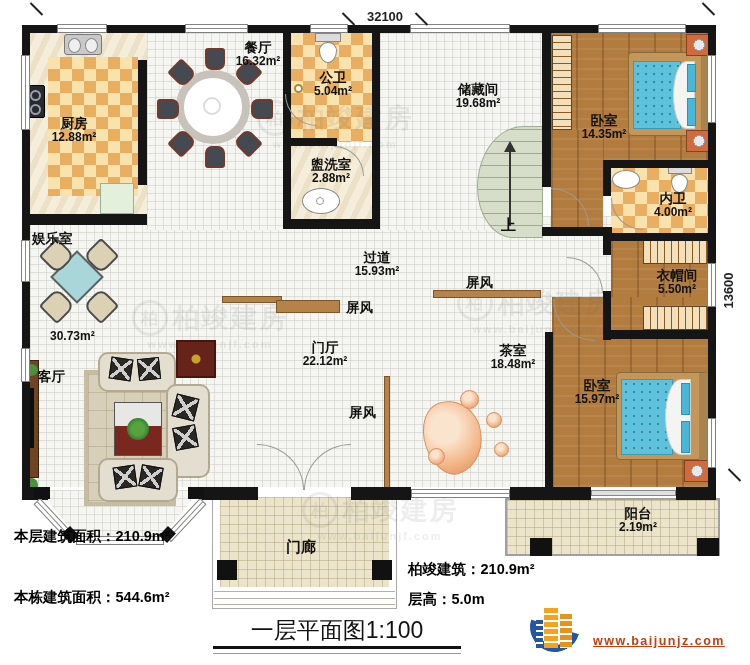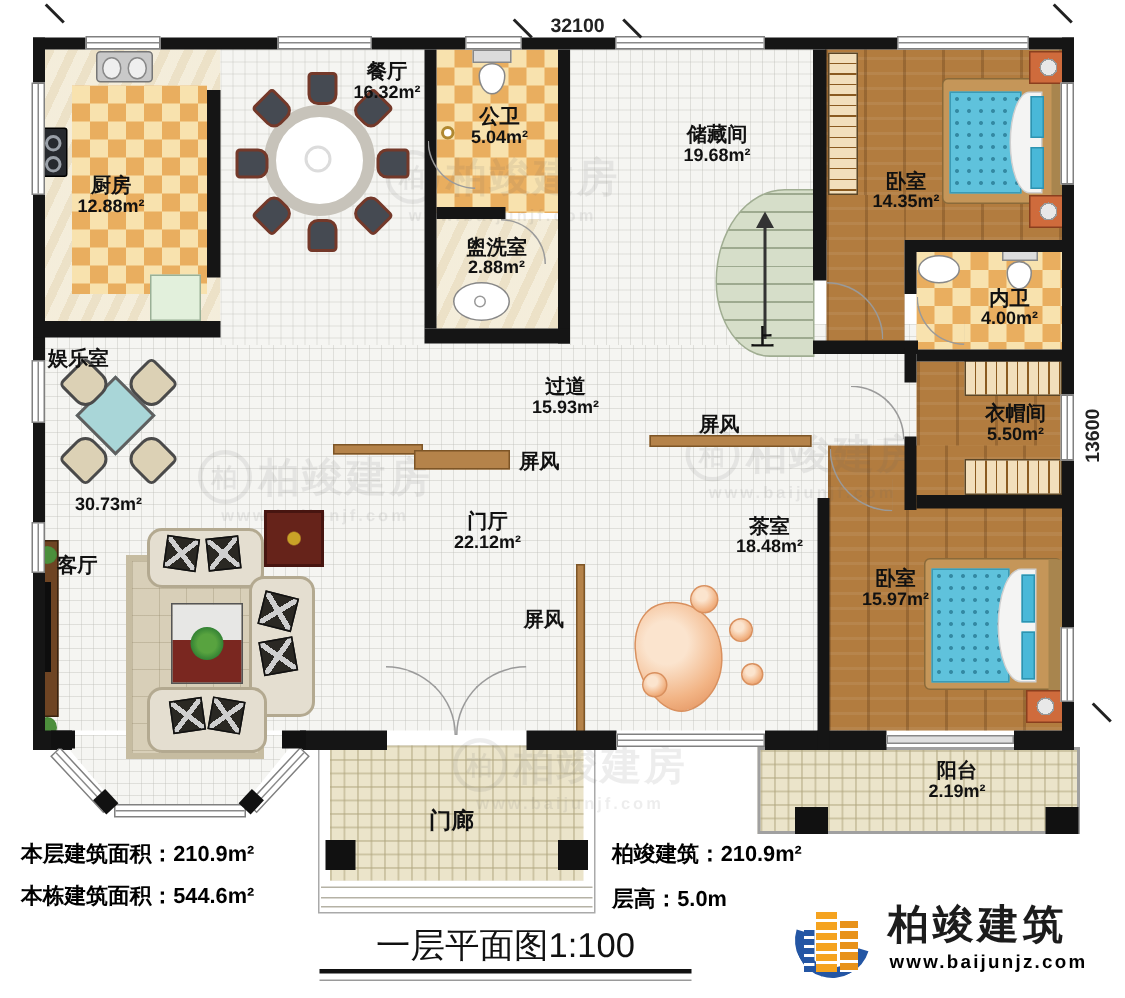--- a/index.html
+++ b/index.html
@@ -309,21 +309,21 @@
 <div class="abs slabel" style="left:501px;top:216px;font-size:15px;">上</div>
 
 <div class="dim" style="left:355px;top:9px;width:60px;text-align:center;">32100</div>
 <div class="tick" style="left:340px;top:18px;"></div>
 <div class="tick" style="left:413px;top:18px;"></div>
 <div class="dim" style="left:698px;top:283px;width:60px;text-align:center;transform:rotate(-90deg);">13600</div>
 <div class="tick" style="left:28px;top:8px;"></div>
 <div class="tick" style="left:700px;top:8px;"></div>
 <div class="tick" style="left:726px;top:474px;"></div>
 
-<div class="stat" style="left:14px;top:560px;">
+<div class="stat" style="left:14px;top:527px;">
   <span>本层建筑面积：</span><span>210.9m²</span>
 </div>
 <div class="stat" style="left:14px;top:588px;text-align:center;">
   <span>本栋建筑面积：</span><span>544.6m²</span>
 </div>
 <div class="stat" style="left:408px;top:560px;">
   <span>柏竣建筑：</span><span>210.9m²</span>
 </div>
 <div class="stat" style="left:408px;top:590px;">
   <span>层高：</span><span>5.0m</span>
@@ -333,15 +333,14 @@
 <div class="abs" style="left:213px;top:646px;width:248px;height:3px;background:#111;z-index:70;"></div>
 <div class="abs" style="left:213px;top:653px;width:248px;height:1px;background:#9a9a9a;z-index:70;"></div>
 
 <div class="abs" style="left:528px;top:596px;width:214px;height:62px;z-index:70;">
   <div class="abs" style="left:2px;top:4px;width:54px;height:54px;">
     <div class="abs" style="left:0;top:2px;width:50px;height:50px;border:7px solid transparent;border-left-color:#2456a4;border-bottom-color:#2456a4;border-radius:50%;transform:rotate(-28deg);"></div>
     <div class="abs" style="left:14px;top:8px;width:14px;height:40px;background:#f5a31f;background-image:repeating-linear-gradient(180deg,transparent 0 5px,#fff 5px 7px);"></div>
     <div class="abs" style="left:30px;top:14px;width:12px;height:34px;background:#e8921a;background-image:repeating-linear-gradient(180deg,transparent 0 5px,#fff 5px 7px);"></div>
     <div class="abs" style="left:6px;top:20px;width:7px;height:28px;background:#2456a4;background-image:repeating-linear-gradient(180deg,transparent 0 4px,#fff 4px 6px);"></div>
   </div>
-  <div class="abs" style="left:64px;top:2px;width:150px;font-size:27px;font-weight:bold;letter-spacing:3px;color:#1c1c1c;">柏竣建筑</div>
-  <div class="abs" style="left:65px;top:38px;width:150px;font-size:12.5px;font-weight:bold;letter-spacing:1.5px;color:#000000;">www.baijunjz.com</div>
+  <div class="abs" style="left:65px;top:38px;width:150px;font-size:12.5px;font-weight:bold;letter-spacing:1.5px;color:#c2410c;text-decoration:underline;">www.baijunjz.com</div>
 </div>
 
 </body></html>

